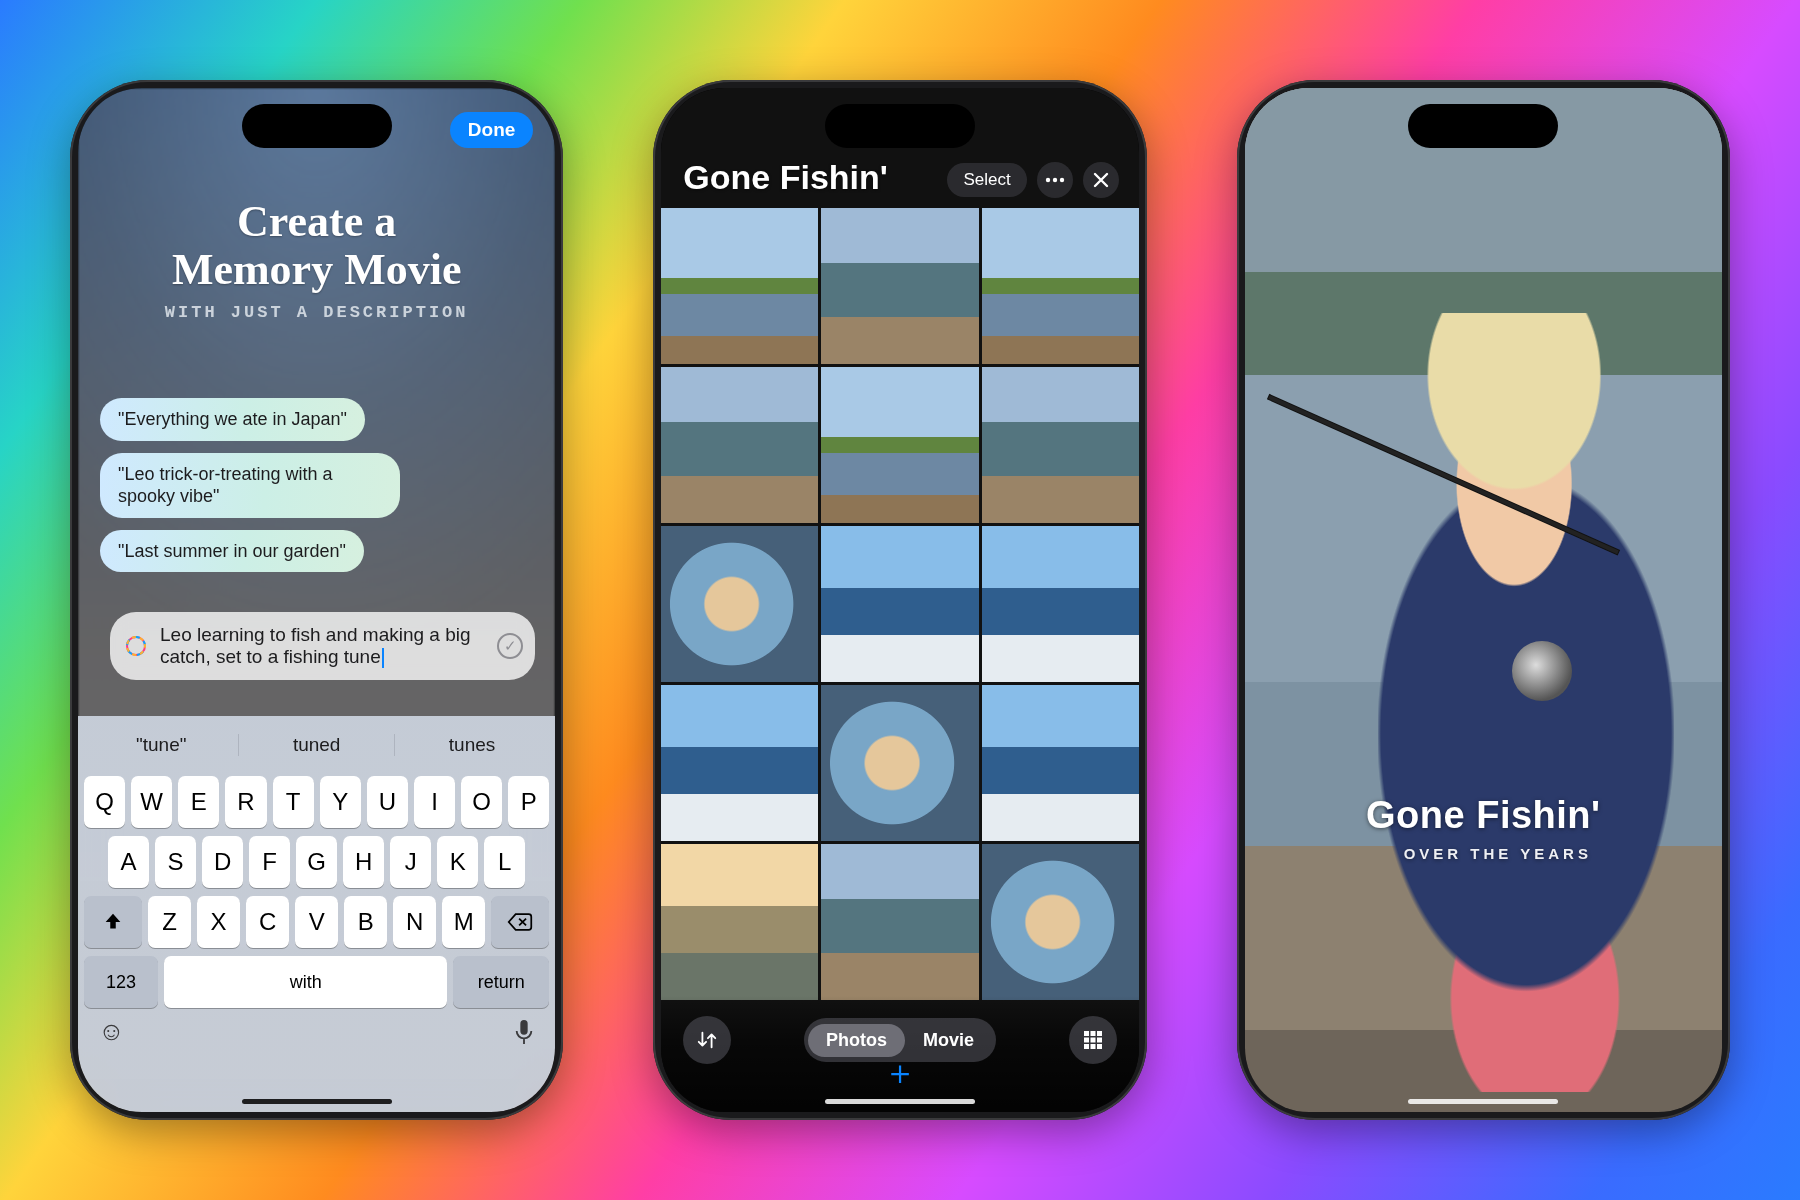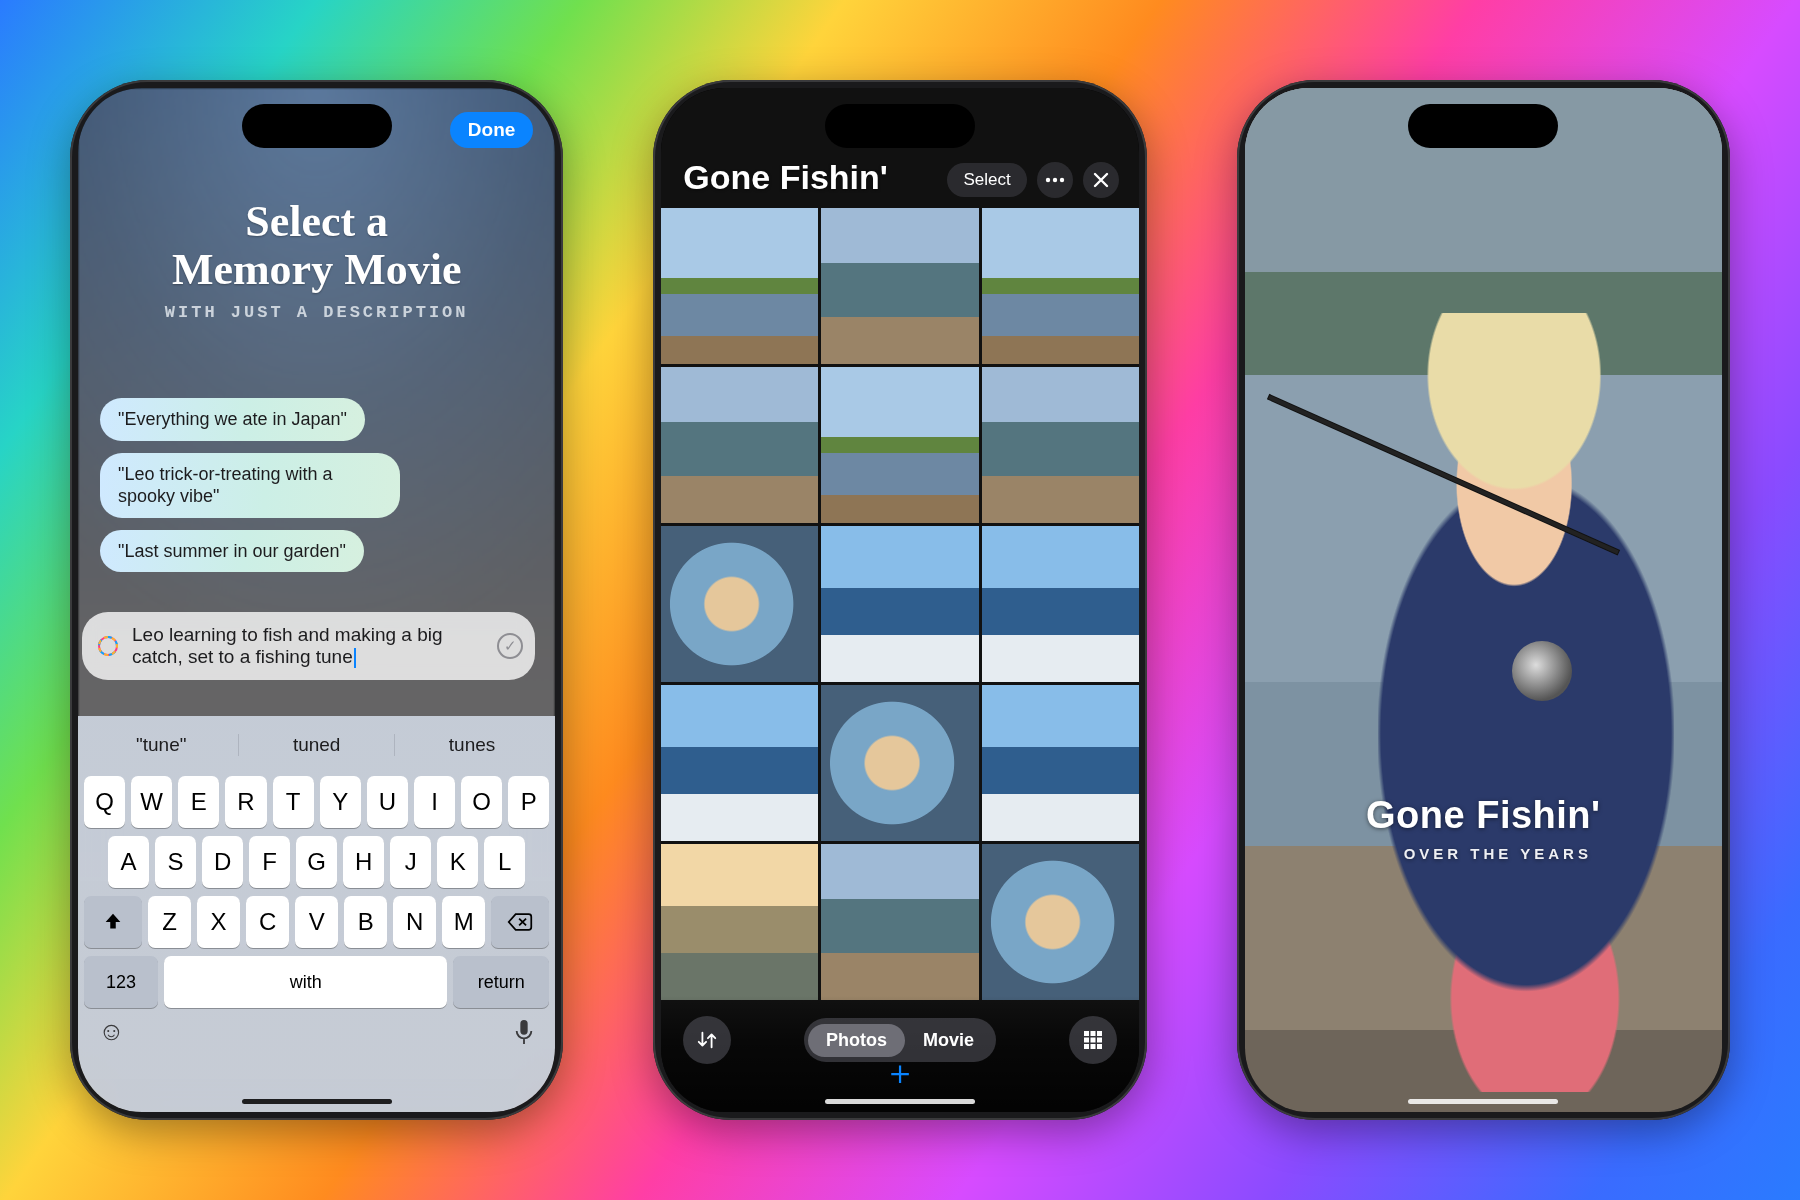--- a/index.html
+++ b/index.html
@@ -48,21 +48,21 @@
   .p1-head { position: absolute; top: 110px; left: 0; right: 0; text-align: center; z-index: 5; color:#fff; }
   .p1-title { font-family: Georgia, "Times New Roman", serif; font-weight: 700; font-size: 44px; line-height: 1.08; text-shadow: 0 1px 2px rgba(0,0,0,.3); }
   .p1-sub { margin-top: 10px; letter-spacing: 3px; font-size: 17px; font-weight: 700; color: #e9edf2cc; font-family: Liberation Mono, monospace; }
   .p1-chips { position: absolute; top: 310px; left: 22px; right: 22px; display:flex; flex-direction:column; gap:12px; align-items:flex-start; z-index:5; }
   .chip {
     background: linear-gradient(95deg,#cfe9ff, #ccefe6 55%, #d6f0df);
     color:#1c1c1e; border-radius: 22px; padding: 10px 18px; font-size: 18px; line-height:1.25;
     max-width: 300px;
   }
   .input-row {
-    position: absolute; top: 524px; left: 4px; right: 20px; z-index:6;
+    position: absolute; top: 524px; left: 32px; right: 20px; z-index:6;
     background: rgba(255,255,255,.78);
     backdrop-filter: blur(8px);
     border-radius: 26px;
     padding: 12px 46px 12px 50px;
     font-size: 19px; color:#1c1c1e;
     position: absolute;
   }
   .input-row .ai-badge {
     position:absolute; left:12px; top:50%; transform:translateY(-50%);
     width:28px; height:28px;
@@ -194,21 +194,21 @@
 
   <div class="phone">
     <div class="island"></div>
     <div class="screen">
       <div class="p1-bg"></div>
 
       <button class="p1-done">Done</button>
 
       <div class="p1-head">
         <div class="p1-title">
-          <span>Select a</span><br>
+          <span>Create a</span><br>
           <span>Memory Movie</span>
         </div>
         <div class="p1-sub">WITH JUST A DESCRIPTION</div>
       </div>
 
       <div class="p1-chips">
         <div class="chip">"Everything we ate in Japan"</div>
         <div class="chip">"Leo trick-or-treating with a spooky vibe"</div>
         <div class="chip">"Last summer in our garden"</div>
       </div>

